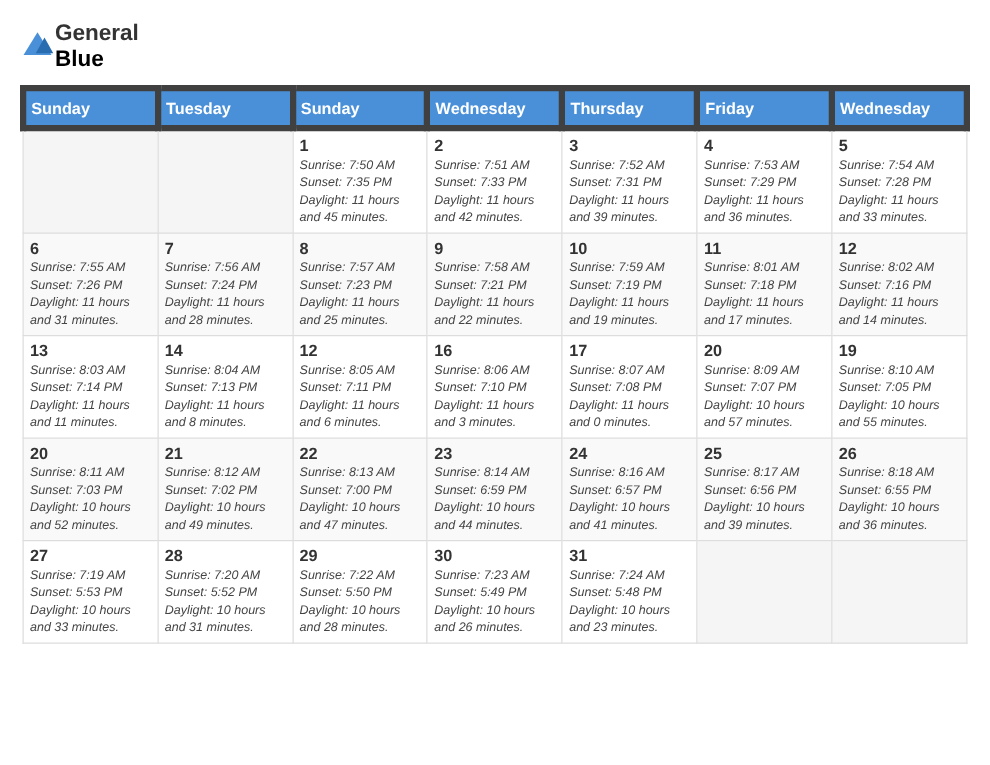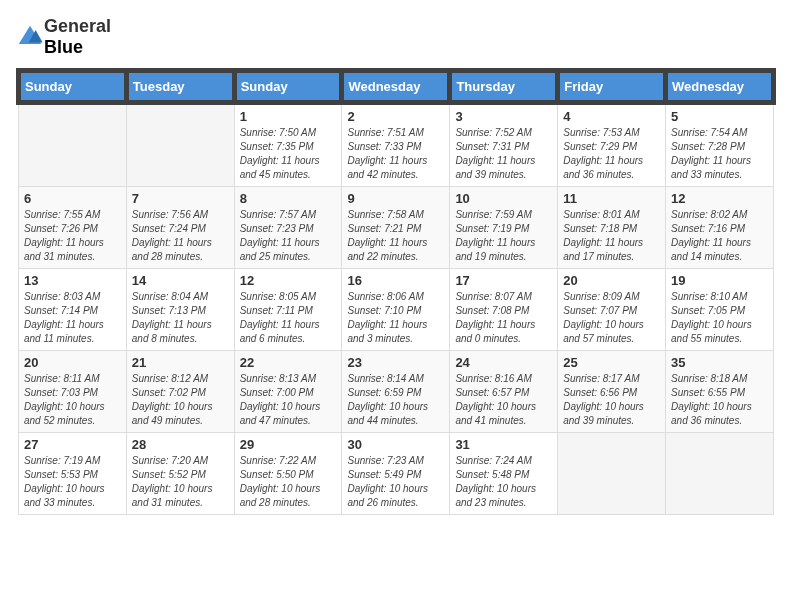--- a/index.html
+++ b/index.html
@@ -222,21 +222,21 @@
         </td>
         <td>
           <span class="day-number">24</span>
           <div class="day-info">Sunrise: 8:16 AM<br>Sunset: 6:57 PM<br>Daylight: 10 hours and 41 minutes.</div>
         </td>
         <td>
           <span class="day-number">25</span>
           <div class="day-info">Sunrise: 8:17 AM<br>Sunset: 6:56 PM<br>Daylight: 10 hours and 39 minutes.</div>
         </td>
         <td>
-          <span class="day-number">35</span>
+          <span class="day-number">26</span>
           <div class="day-info">Sunrise: 8:18 AM<br>Sunset: 6:55 PM<br>Daylight: 10 hours and 36 minutes.</div>
         </td>
       </tr>
       <tr>
         <td>
           <span class="day-number">27</span>
           <div class="day-info">Sunrise: 7:19 AM<br>Sunset: 5:53 PM<br>Daylight: 10 hours and 33 minutes.</div>
         </td>
         <td>
           <span class="day-number">28</span>

